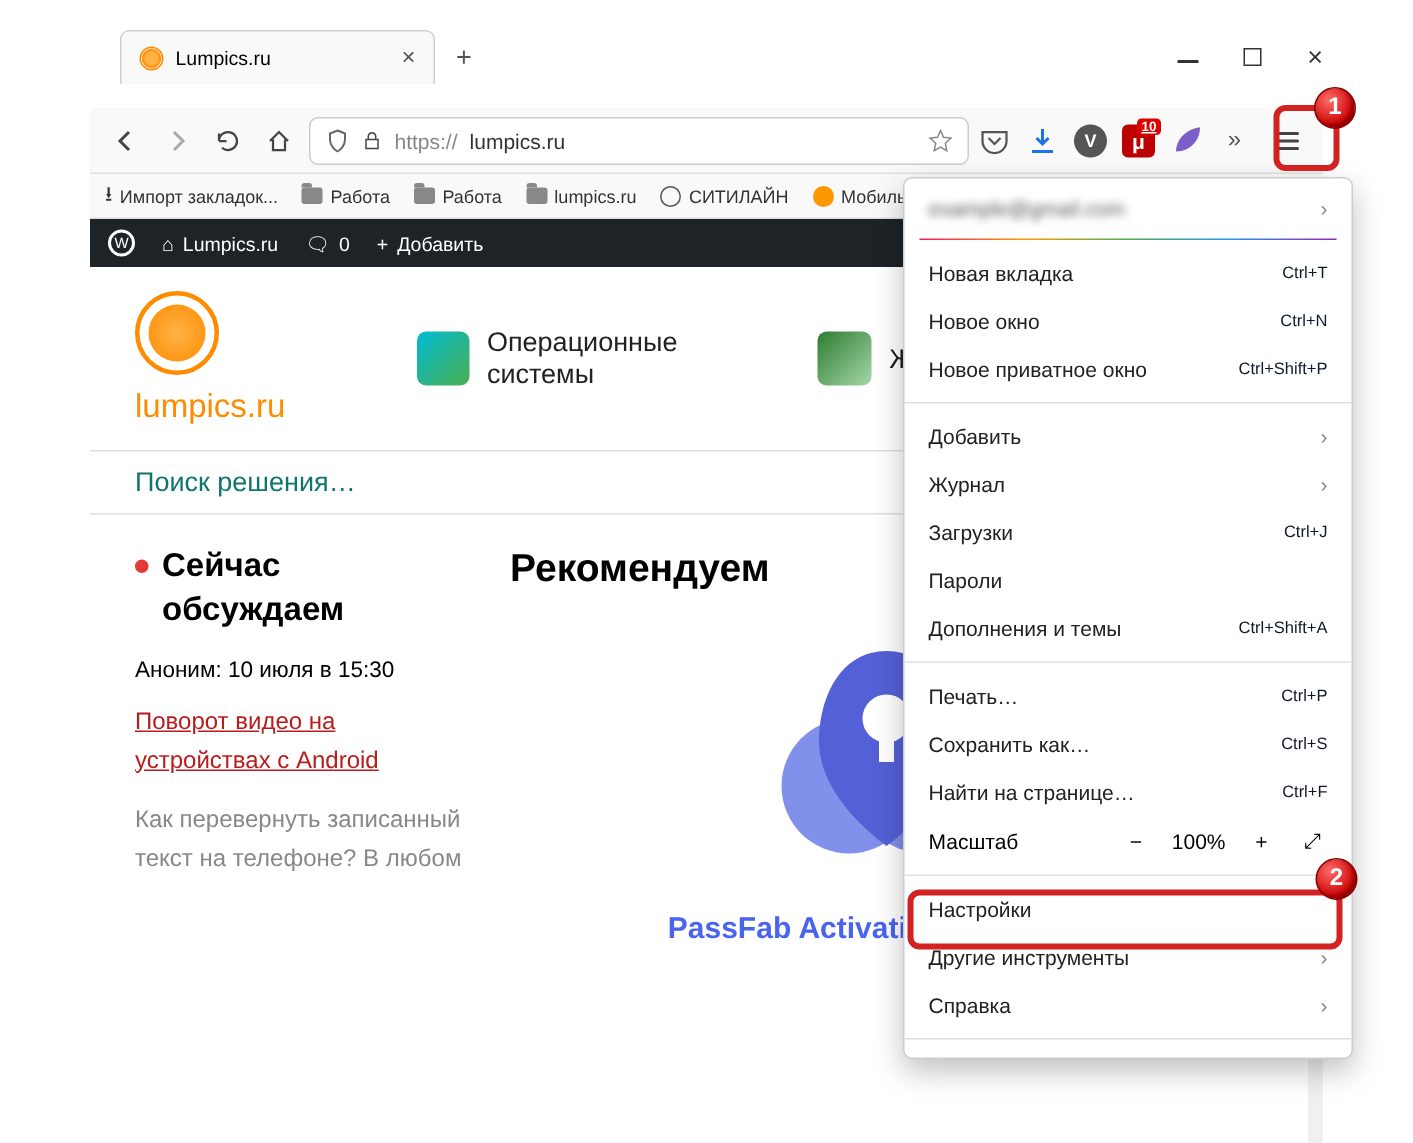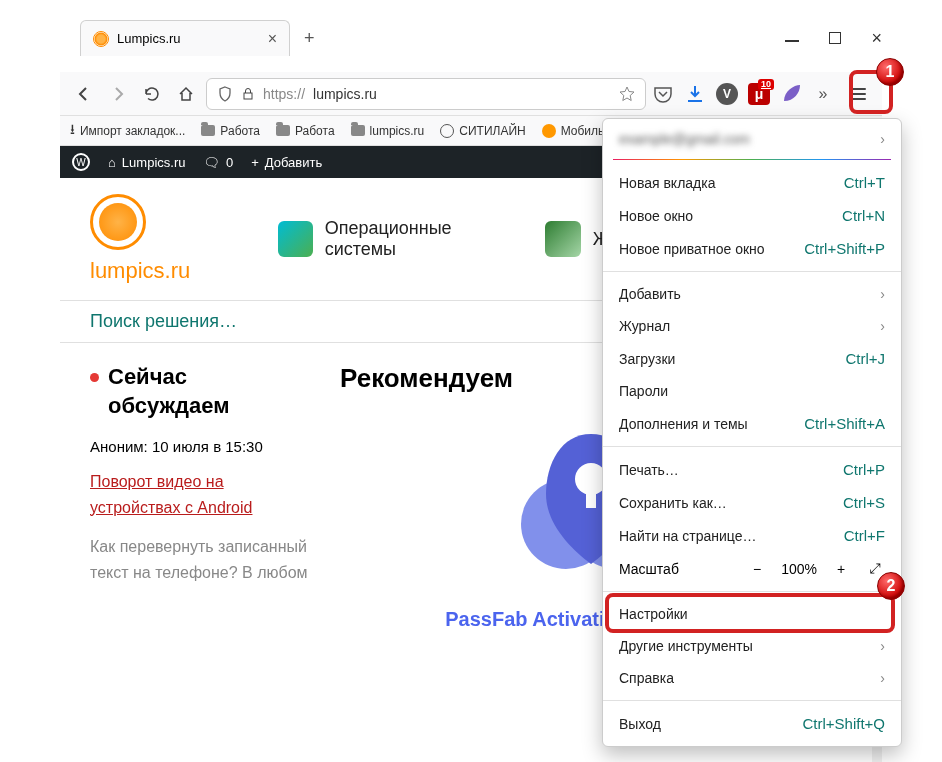--- a/index.html
+++ b/index.html
@@ -66,21 +66,21 @@
 .reco { flex: 1; text-align: center; }
 .reco h2 { font-size: 26px; font-weight: 600; text-align: left; margin-bottom: 20px; }
 .appicon { width: 170px; height: 170px; margin: 0 auto 20px; }
 .apptitle { color: #4b64ee; font-size: 20px; font-weight: 600; line-height: 1.5; }
 
 .menu { position: absolute; top: 118px; right: 40px; width: 300px; background: #fff; border: 1px solid #ccc; border-radius: 6px; box-shadow: 0 8px 20px rgba(0,0,0,.25); z-index: 40; font-size: 14px; padding-bottom: 6px; }
 .menu-account { padding: 12px 16px; display: flex; align-items: center; justify-content: space-between; }
 .menu-account-blur { filter: blur(3px); color: #555; }
 .menu-gradient { height: 1px; margin: 0 10px 6px; background: linear-gradient(90deg, #e91e63, #ff9800, #4caf50, #2196f3, #9c27b0); }
 .menu-row { padding: 8px 16px; display: flex; align-items: center; justify-content: space-between; color: #222; cursor: pointer; }
-.menu-row .shortcut { color: #0f766e; font-size: 15px; }
+.menu-row .shortcut { color: #0f172a; font-size: 11px; }
 .menu-sep { height: 1px; background: #e0e0e0; margin: 6px 0; }
 .chev { color: #888; }
 .zoom-row { padding: 8px 16px; display: flex; align-items: flex-end; gap: 14px; }
 .zoom-row .lbl { flex: 1; }
 .zoom-btn { width: 20px; text-align: center; cursor: pointer; }
 
 .callout2 { position: absolute; top: 593px; right: 47px; width: 290px; height: 40px; border: 4px solid #d22222; border-radius: 8px; z-index: 50; }
 .badge2 { position: absolute; top: 572px; right: 37px; width: 28px; height: 28px; background: radial-gradient(circle at 35% 30%, #ff6b6b, #c00 70%); border-radius: 50%; z-index: 51; color: #fff; font-weight: bold; font-size: 16px; display: flex; align-items: center; justify-content: center; box-shadow: inset -2px -2px 3px rgba(0,0,0,.3); border: 1px solid #800; }
 
 .scrollbar { position: absolute; top: 146px; right: 60px; width: 10px; bottom: 0; background: #f0f0f0; z-index: 30; }
@@ -322,20 +322,16 @@
     </div>
   <div class="menu-row">
       <span>Другие инструменты</span>
       <span class="chev">›</span>
     </div>
   <div class="menu-row">
       <span>Справка</span>
       <span class="chev">›</span>
     </div>
   <div class="menu-sep"></div>
-  <div class="menu-row">
-      <span>Выход</span>
-      <span class="shortcut">Ctrl+Shift+Q</span>
-    </div>
 </div>
 
 <div class="callout2"></div>
 <div class="badge2">2</div>
 
 </body></html>

